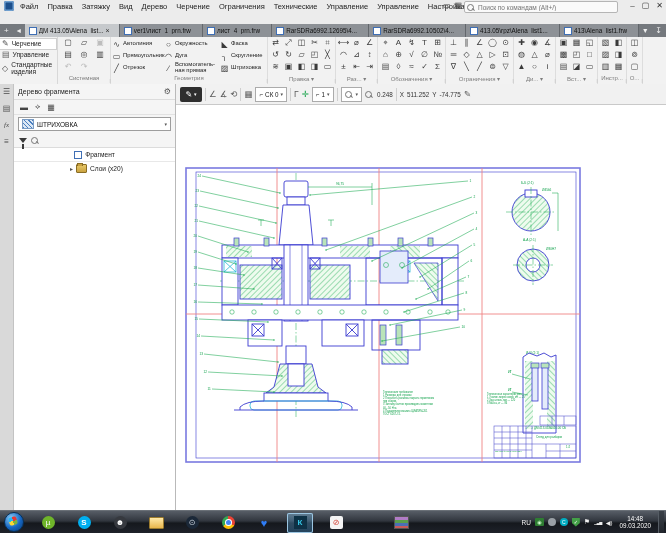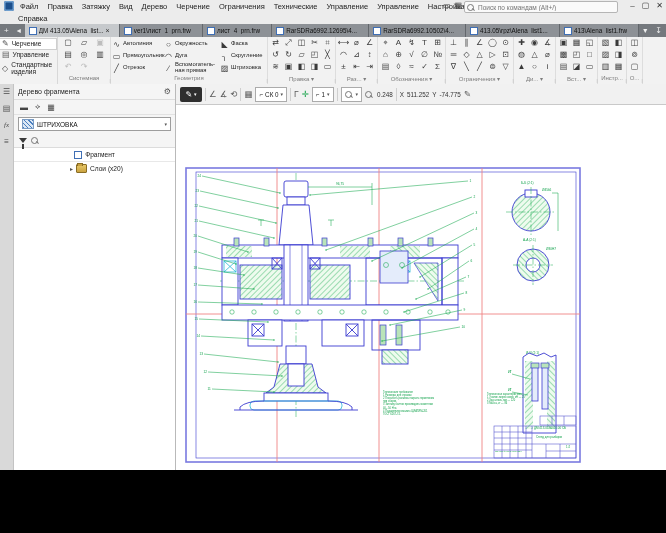--- a/index.html
+++ b/index.html
@@ -1,16 +1,16 @@
 <!DOCTYPE html>
 <html><head>
 <meta charset="utf-8">
 <style>
   html,body{margin:0;padding:0;background:#000;}
-  #app{position:relative;width:666px;height:470px;background:#ececec;font-family:"Liberation Sans",sans-serif;overflow:hidden;}
+  #app{position:relative;width:666px;height:533px;background:#ececec;font-family:"Liberation Sans",sans-serif;overflow:hidden;}
   
   #menubar{position:absolute;left:0;top:0;width:666px;height:24px;background:#ececec;border-bottom:1px solid #d9d9d9;}
   .mrow{display:flex;align-items:center;height:12px;padding-left:4px;}
   #appicon{width:10px;height:10px;background:#1d4f8b;border-radius:2px;margin-right:6px;box-shadow:inset 0 0 0 1.5px #6fa0d0;}
   .menu{font-size:7.5px;color:#222;margin-right:9px;white-space:nowrap;}
   #m2pad{width:14px;}
   #winctl{position:absolute;right:3px;top:1px;display:flex;align-items:center;gap:7px;}
   .wbtn{font-size:8px;color:#333;}
   #srch{position:absolute;right:48px;top:1px;width:148px;height:10px;border:1px solid #b5b5b5;background:#fafafa;border-radius:2px;display:flex;align-items:center;padding:0 2px;}
   #srch input{border:0;outline:0;background:transparent;font-size:6.5px;width:100%;font-family:"Liberation Sans",sans-serif;color:#888;}
@@ -167,24 +167,20 @@
       <span id="srch">
         <span class="mag"></span>
         <input placeholder="Поиск по командам (Alt+/)" style="">
       </span>
       <span id="winctl">
         <span class="wbtn">–</span>
         <span class="wbtn">▢</span>
         <span class="wbtn">✕</span>
       </span>
     </div>
-    <div class="mrow">
-        <span id="m2pad"></span>
-      <span class="menu">Справка</span>
-    </div>
   </div>
 
   <div id="tabbar">
     <span id="newtab">+</span>
     <span id="tabscroll">◂</span>
     <span style="display:flex;flex:1;min-width:0;">
 
         <span class="dtab active">
           <span class="doc-ic"></span>
           <span class="lbl">ДМ 413.05\Alena_list...</span>

